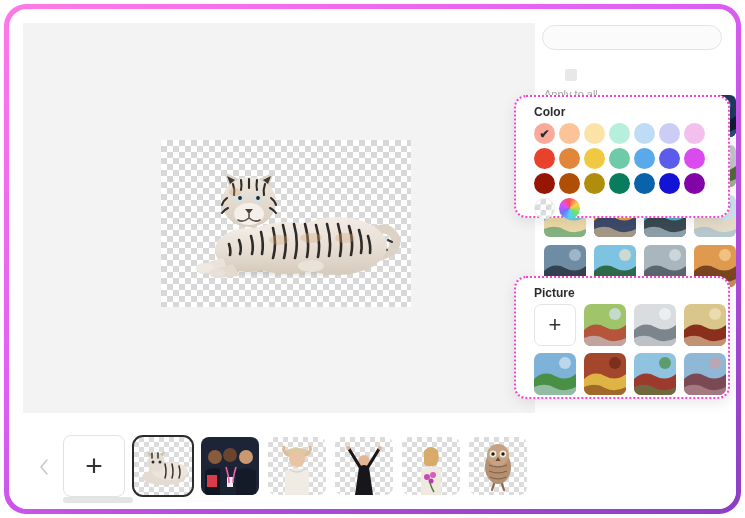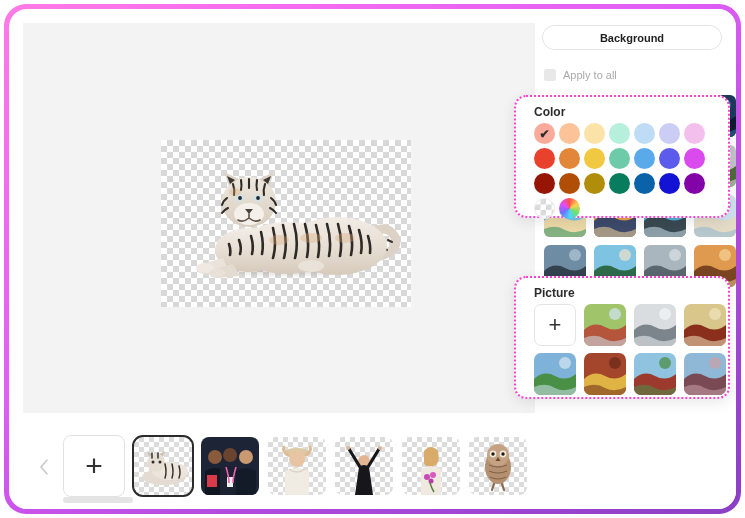--- a/index.html
+++ b/index.html
@@ -156,20 +156,21 @@
     font-weight: bold;
     background: #ffffff;
     border-radius: 13px;
     box-shadow: 0 0 0 1px #e8e8e8;
   }
   .apply-row {
     position: absolute;
     left: 8px; top: 60px;
     display: flex; align-items: center; gap: 7px;
     cursor: pointer;
+    flex-direction: column;
   }
   .checkbox {
     width: 12px; height: 12px;
     border-radius: 2px;
     background: #e8e8e8;
     flex: 0 0 auto;
   }
   .apply-label { font-size: 11px; color: #aaaaaa; }
 
   
@@ -460,21 +461,20 @@
               </svg>
             </div>
 
           </div>
         </div>
         <div class="strip-bar"></div>
       </div>
 
       <div class="sidebar">
         <div class="tabs">
-          <button class="tab active">Background</button>
         </div>
 
         <div class="apply-row">
           <span class="checkbox"></span>
           <span class="apply-label">Apply to all</span>
         </div>
 
         <div class="bg-grid">
             <div class="bg-cell">
               <svg viewBox="0 0 42 42">

